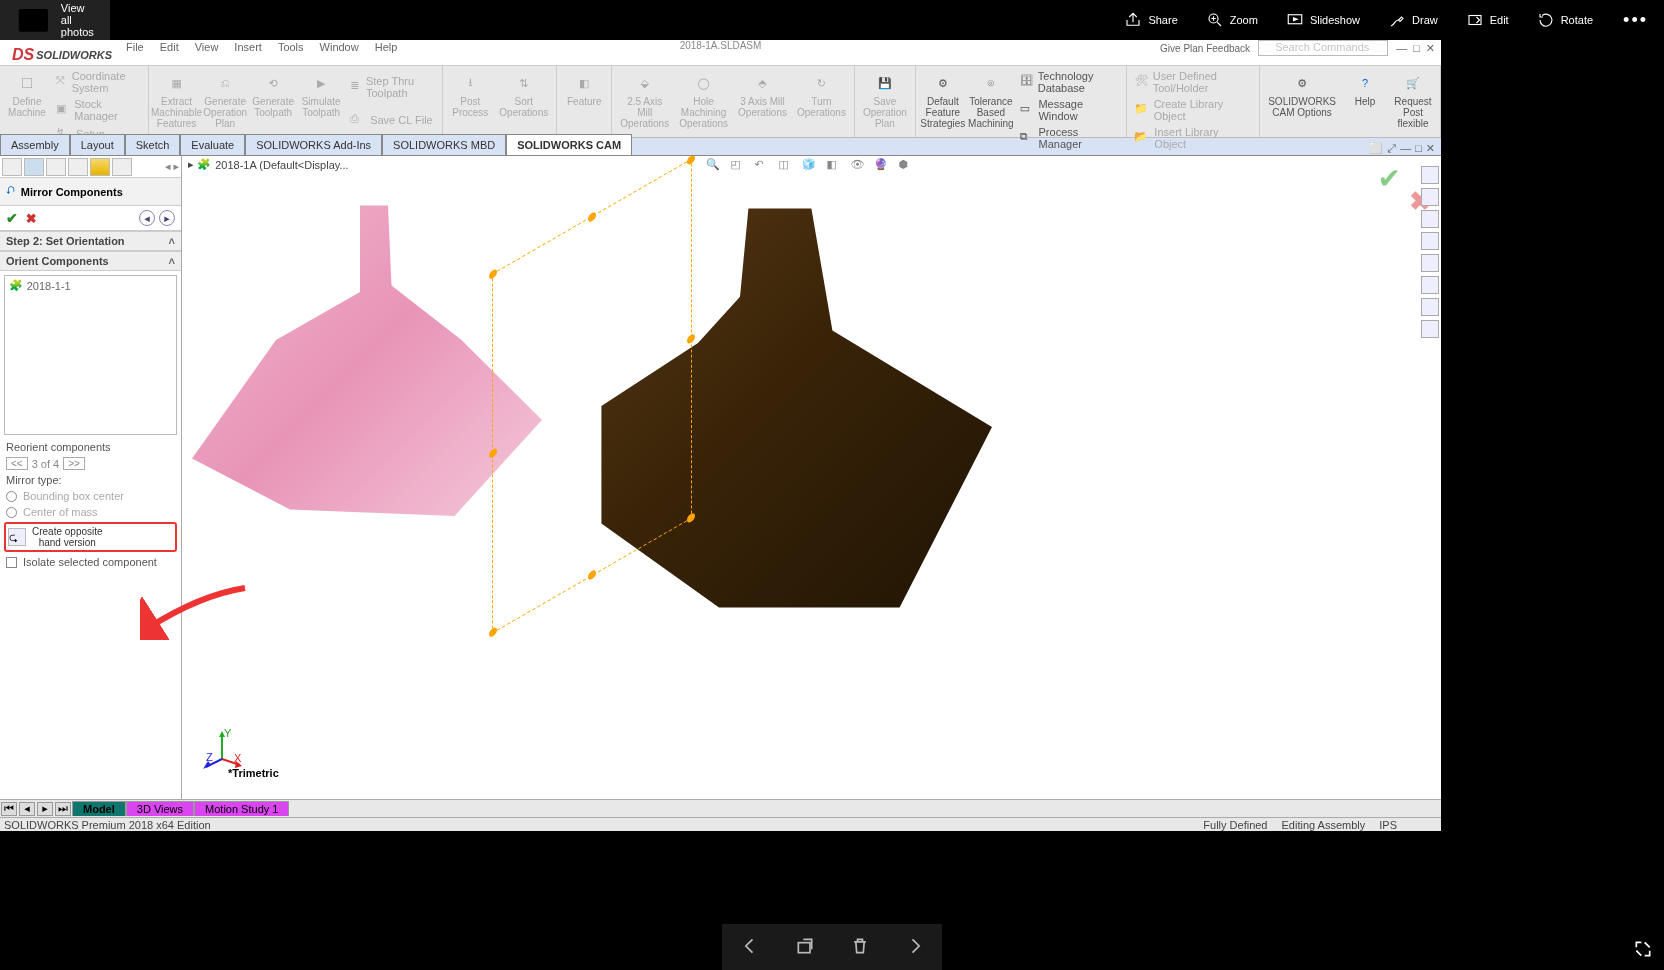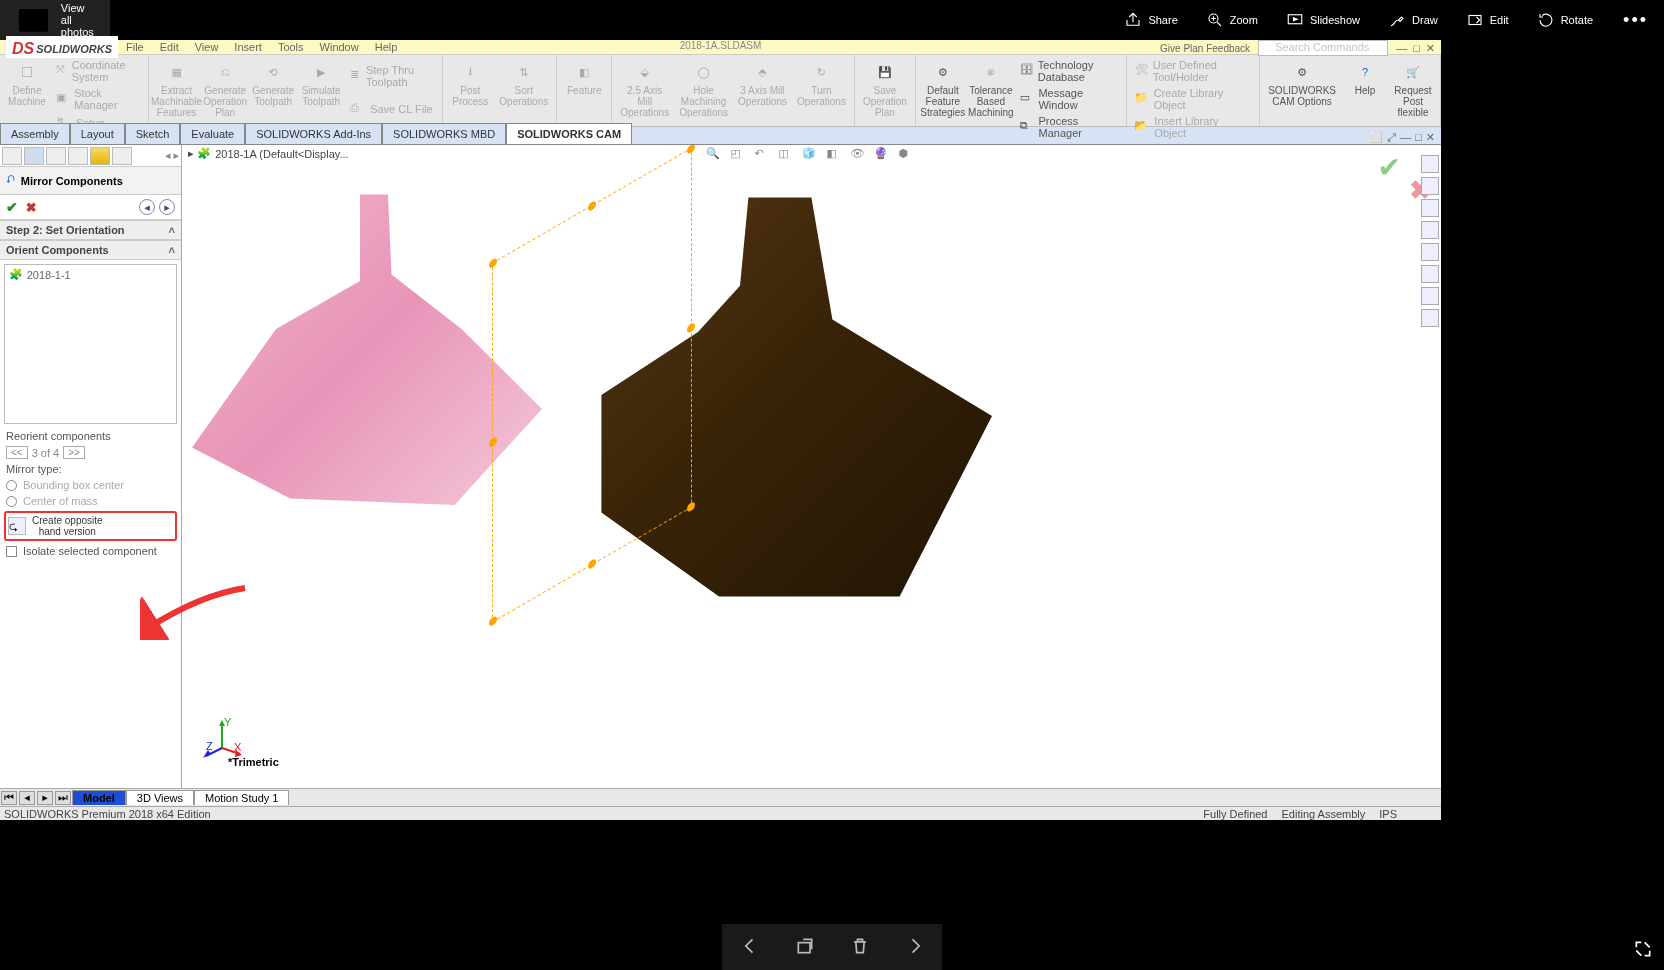--- a/index.html
+++ b/index.html
@@ -8,21 +8,21 @@
 
 .photobar { height: 40px; background: #000; display: flex; align-items: center; color: #fff; }
 .photobar .viewall { background: #222; height: 40px; display: flex; align-items: center; padding: 0 14px; font-size: 13px; gap: 8px; }
 .photobar .spacer { flex: 1; }
 .photobar .pbtn { display: flex; align-items: center; gap: 6px; padding: 0 14px; height: 40px; font-size: 13px; }
 .photobar .pbtn svg { width: 18px; height: 18px; stroke: #fff; fill: none; stroke-width: 1.5; }
 .photobar .dots { padding: 0 16px; font-size: 18px; letter-spacing: 2px; }
 
 
 .appwin { position: absolute; top: 40px; left: 0; width: 1441px; height: 775px; background: #e8e8e8; }
-.titlebar { height: 15px; background: #fef9c3; border-bottom: 1px solid #ccc; display: flex; align-items: center; padding-left: 6px; position: relative;}
+.titlebar { height: 26px; background: #ffffff; border-bottom: 1px solid #ccc; display: flex; align-items: center; padding-left: 6px; position: relative;}
 .swlogo { color: #d13438; font-weight: bold; font-style: italic; font-size: 14px; display:flex; align-items:center; height:22px; background:#fff; padding:4px 6px 0 6px;}
 .swlogo .ds{font-size:16px; margin-right:2px;}
 .menubar { position:absolute; top:1px; left:120px; height:12px; display:flex; gap:4px; color:#666; font-size:10px;}
 .menubar span{padding:0 6px;}
 .titlecenter{position:absolute; left:50%; transform:translateX(-50%); top:0; color:#888; font-size:10px;}
 .titleR{position:absolute; right:6px; top:0; display:flex; gap:8px; align-items:center;}
 .titleR .beta{color:#666; font-size:10px;}
 .titleR .search{border:1px solid #bbb; background:#fff; height:16px; width:130px; color:#888; font-size:10px; padding-left:16px; position:relative;}
 .titleR .mini{display:flex; gap:6px; color:#666;}
 
@@ -90,22 +90,22 @@
 .mirrorplane{position:absolute;left:310px;top:60px;width:200px;height:360px;border:1px dashed orange;transform:skewY(-30deg);}
 .mirrorplane .dot{position:absolute;width:8px;height:8px;background:orange;border-radius:50%;}
 
 
 .arrow{position:absolute;left:140px;top:540px;width:110px;height:60px;}
 .arrow svg{width:100%;height:100%;}
 
 
 .btabs{height:18px;background:#e8e8e8;border-top:1px solid #aaa;display:flex;align-items:center;}
 .btabs .sc{width:16px;height:14px;border:1px solid #999;background:#ddd;margin:0 1px;display:inline-flex;align-items:center;justify-content:center;}
-.btabs .tab{padding:1px 10px;border:1px solid #999;border-bottom:none;background:#ffffff;font-size:11px;}
-.btabs .tab.active{background:#1d4ed8;font-weight:600;}
+.btabs .tab{padding:1px 10px;border:1px solid #999;border-bottom:none;background:#d946ef;font-size:11px;}
+.btabs .tab.active{background:#0f766e;font-weight:600;}
 
 .status{height:14px;background:#e8e8e8;border-top:1px solid #aaa;display:flex;align-items:center;font-size:10px;color:#444;padding:0 4px;}
 .status .r{margin-left:auto;display:flex;gap:14px;padding-right:40px;}
 
 
 .photonav{position:absolute;left:50%;bottom:0;transform:translateX(-50%);width:220px;height:46px;background:#1a1a1a;display:flex;align-items:center;justify-content:space-around;}
 .photonav svg{width:20px;height:20px;stroke:#bbb;fill:none;stroke-width:2;}
 .fsbtn{position:absolute;right:6px;bottom:6px;width:30px;height:30px;display:flex;align-items:center;justify-content:center;}
 .fsbtn svg{width:20px;height:20px;stroke:#fff;fill:none;stroke-width:2;}
 

